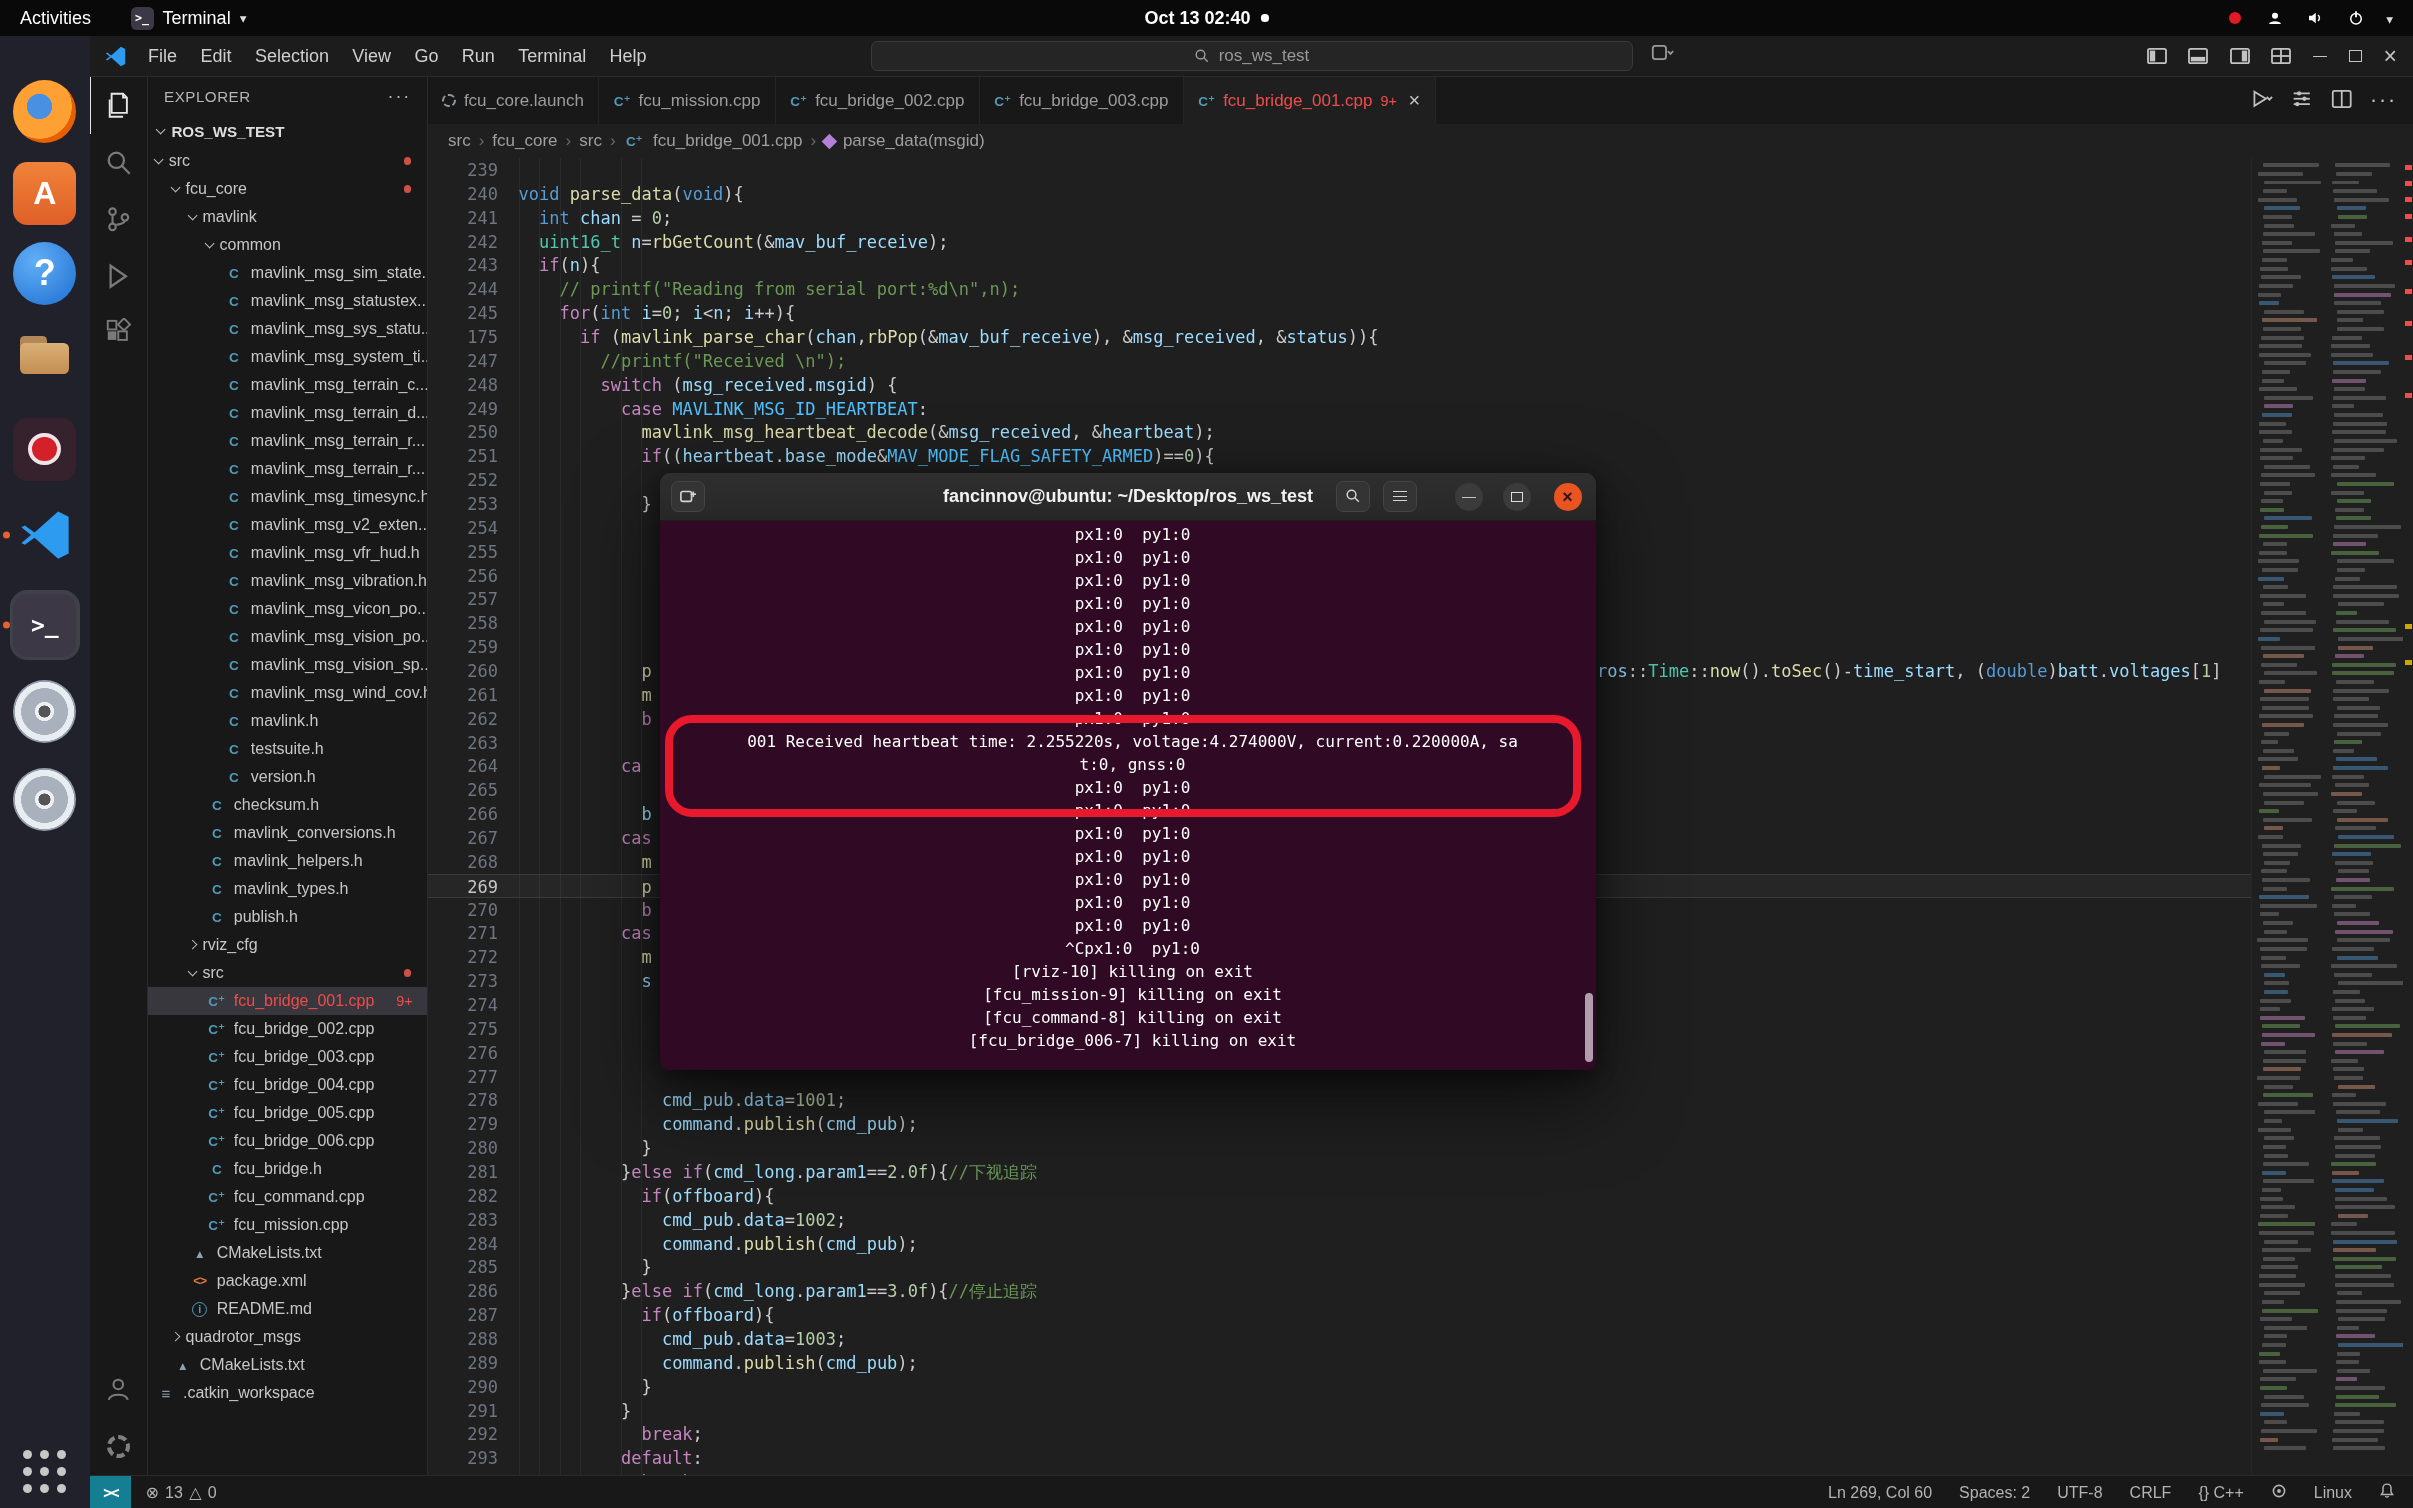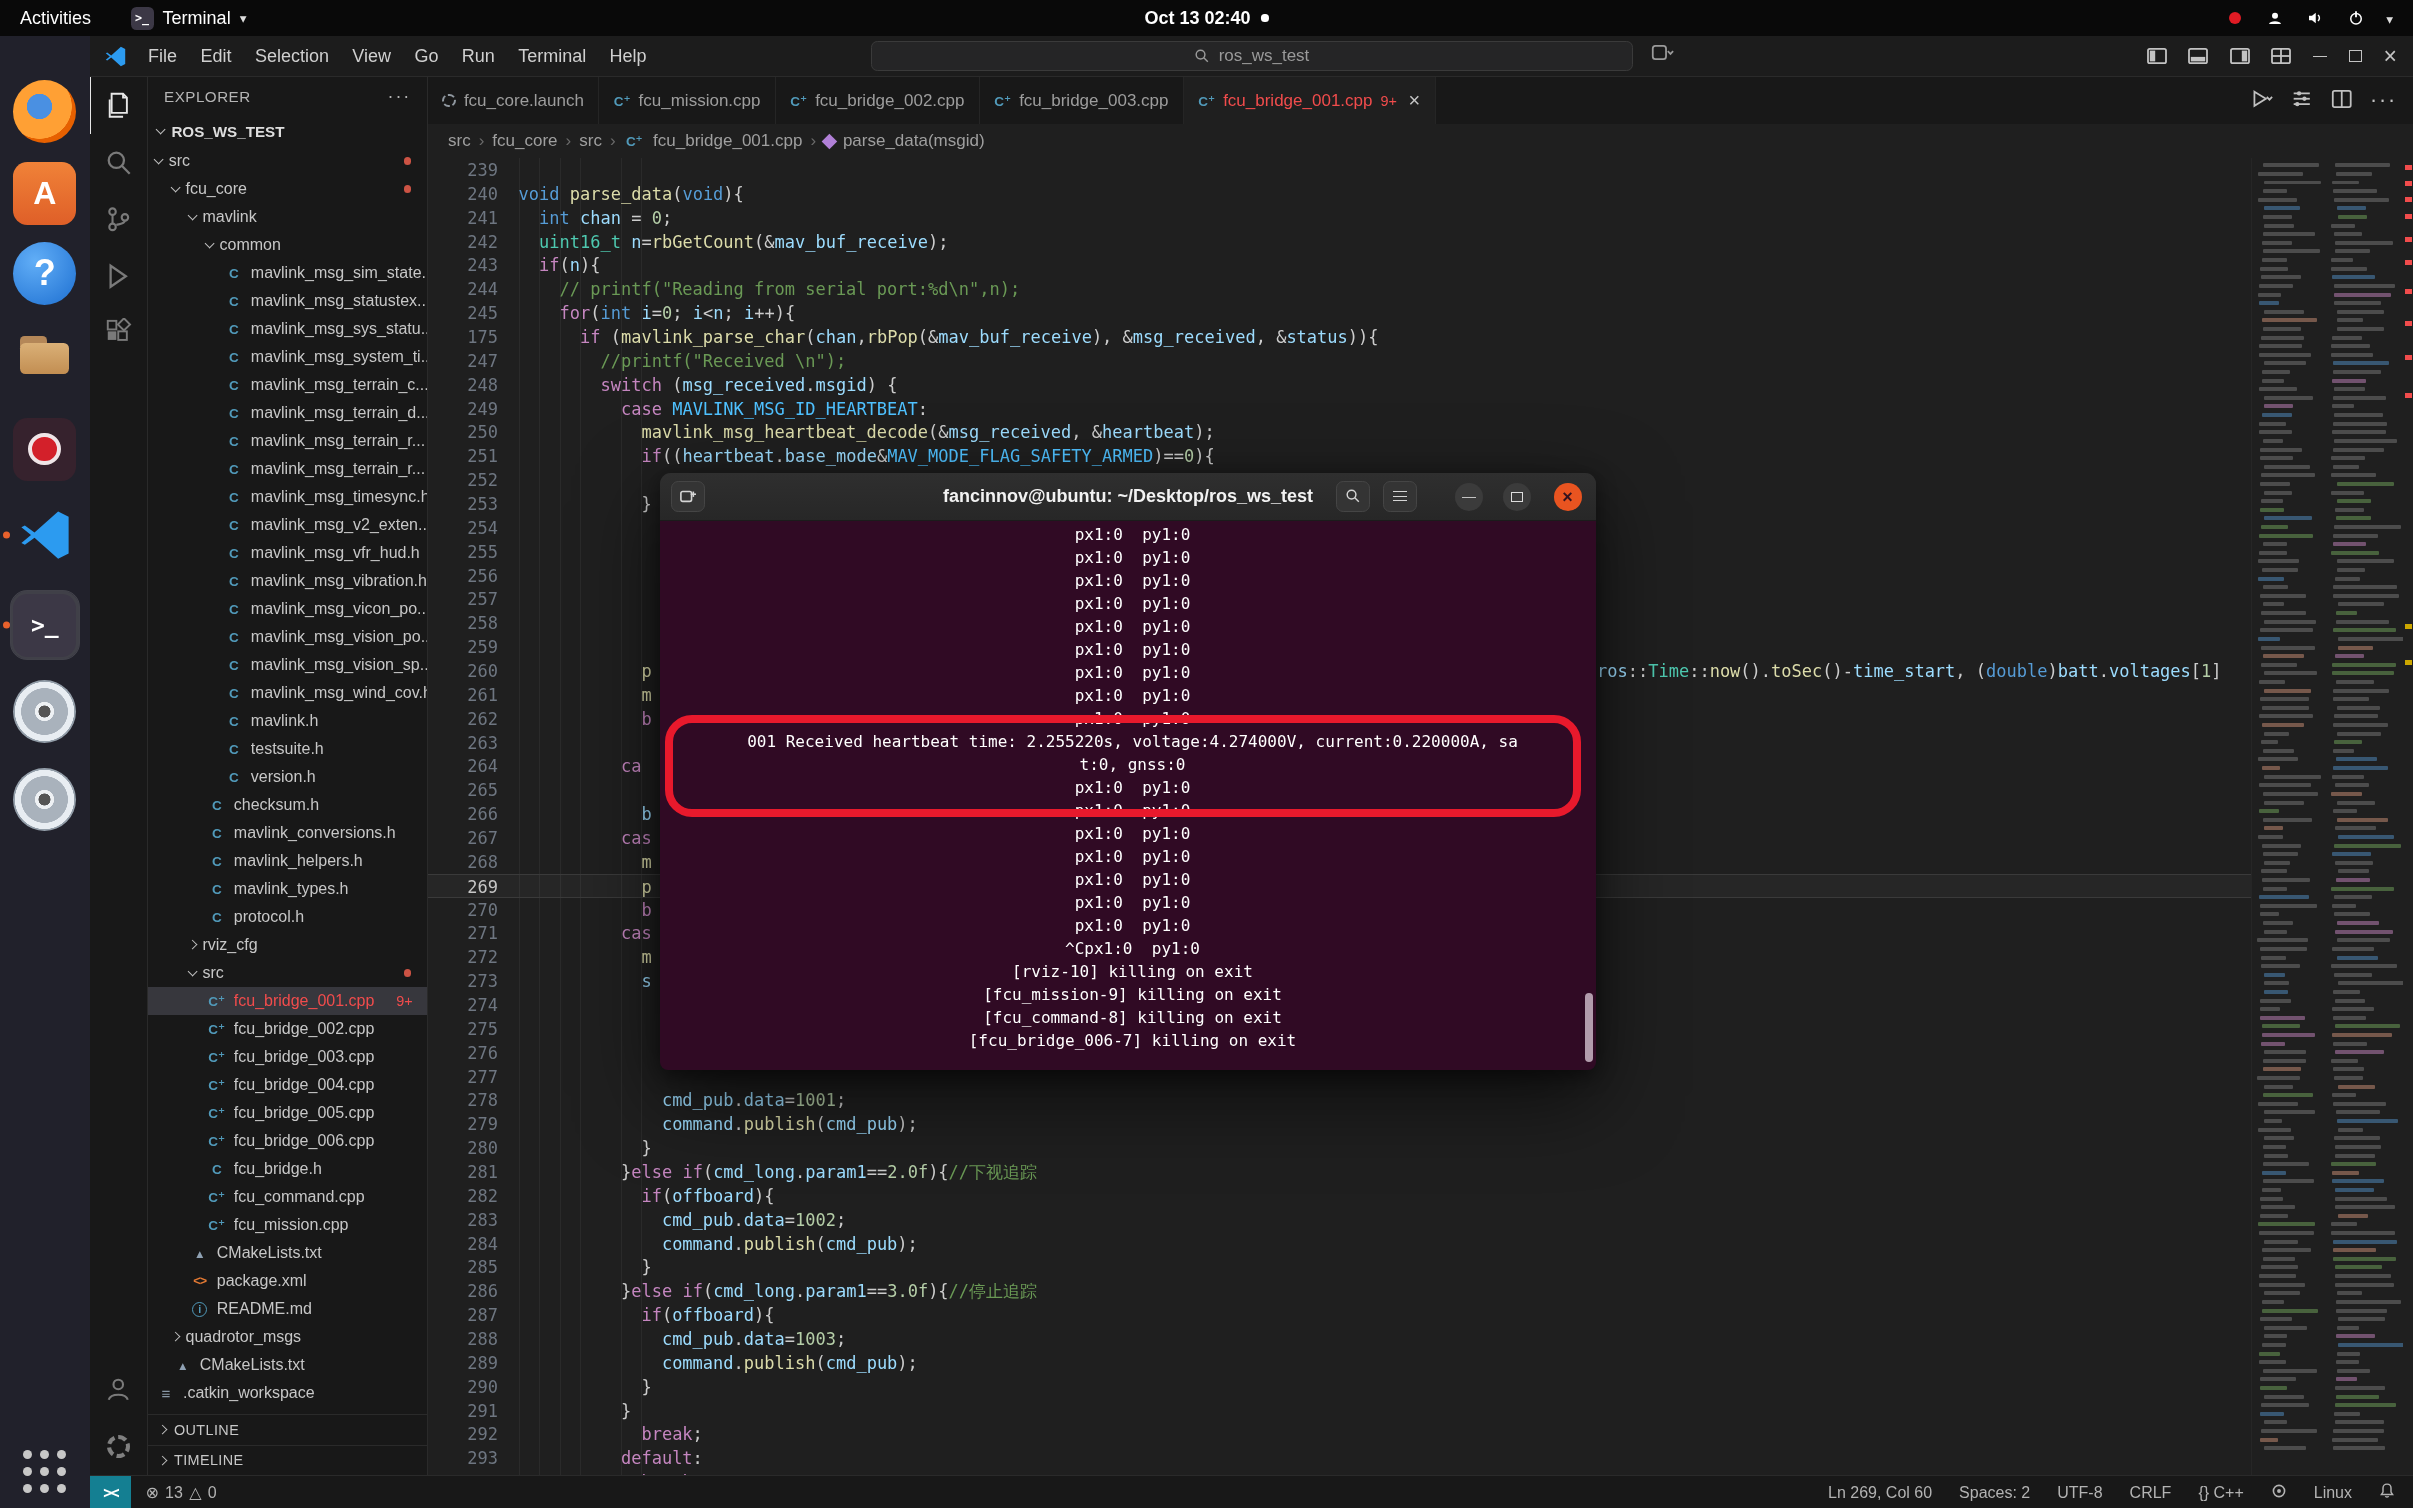--- a/index.html
+++ b/index.html
@@ -467,21 +467,21 @@
             <div class="trow" style="padding-left: 58px;">
               <span class="fico fi-c">C</span>
               <span class="tlabel">mavlink_helpers.h</span>
             </div>
             <div class="trow" style="padding-left: 58px;">
               <span class="fico fi-c">C</span>
               <span class="tlabel">mavlink_types.h</span>
             </div>
             <div class="trow" style="padding-left: 58px;">
               <span class="fico fi-c">C</span>
-              <span class="tlabel">protocol.h</span>
+              <span class="tlabel">publish.h</span>
             </div>
             <div class="trow" style="padding-left: 41px;">
               <span class="chev right"></span>
               <span class="tlabel">rviz_cfg</span>
             </div>
             <div class="trow" style="padding-left: 41px;">
               <span class="chev"></span>
               <span class="tlabel">src</span>
               <span class="tdot"></span>
             </div>
@@ -540,30 +540,20 @@
             </div>
             <div class="trow" style="padding-left: 24px;">
               <span class="fico fi-cmake">▲</span>
               <span class="tlabel">CMakeLists.txt</span>
             </div>
             <div class="trow" style="padding-left: 7.2px;">
               <span class="fico fi-list">≡</span>
               <span class="tlabel">.catkin_workspace</span>
             </div>
           </div>
-        <div class="sb-bottom">
-          <div class="sb-brow">
-            <span class="chev right"></span>
-            <span>OUTLINE</span>
-          </div>
-          <div class="sb-brow">
-            <span class="chev right"></span>
-            <span>TIMELINE</span>
-          </div>
-        </div>
       </div>
 
       <div class="editcol">
         <div class="tabbar" id="tabbar">
             <div class="tab">
               <span class="gearico" style="width: 13.5px; height: 13.5px; border-width: 2.7px; border-color: rgb(144, 152, 160);"></span>
               <span>fcu_core.launch</span>
             </div>
             <div class="tab">
               <span class="fico fi-c">C⁺</span>

